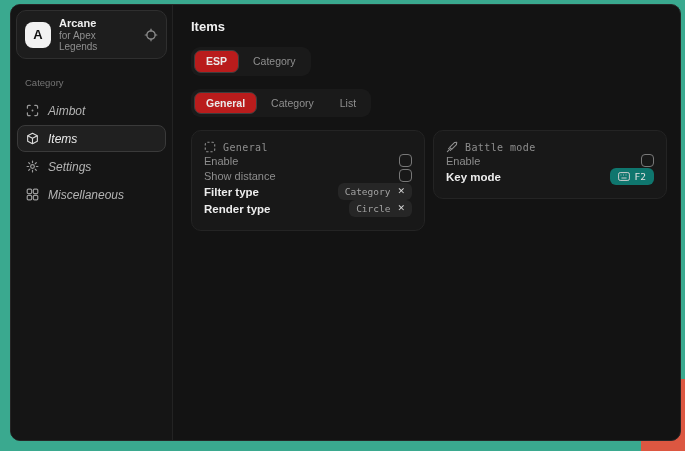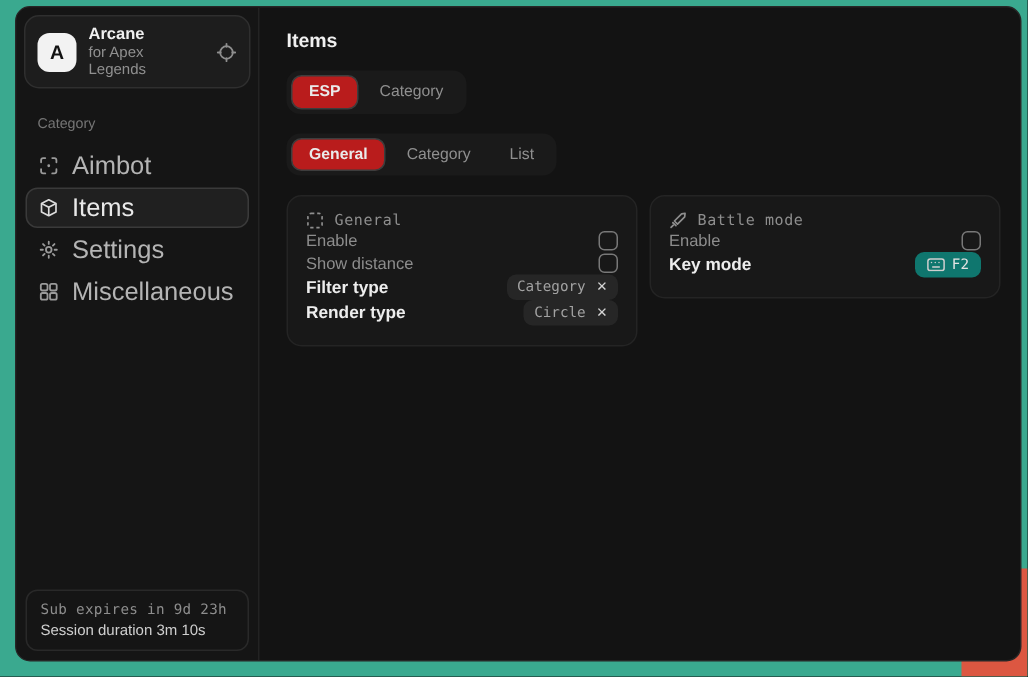--- a/index.html
+++ b/index.html
@@ -36,21 +36,21 @@
   }
   .app-meta { display:flex; flex-direction:column; gap:1px;justify-content:flex-end; }
   .app-name { font-size:11px; font-weight:700; color:#efefef; }
   .app-subtitle { font-size:10px; color:#909090; }
   .app-card .icon { margin-left:auto; color:#8e8e8e; display:flex; }
   .nav { padding:0 6px; }
   .nav-section-label { font-size:9.5px; color:#757575; margin:13px 8px 9px; }
   .nav-item {
     height:27px; margin-bottom:1px; display:flex; align-items:center; gap:9px;
     padding:0 8px; border-radius:8px; border:1px solid transparent;
-    color:#b4b4b4; font-size:17px; cursor:pointer;
+    color:#b4b4b4; font-size:12px; cursor:pointer;font-style:italic;
   }
   .nav-item .icon { display:flex; color:#9a9a9a; }
   .nav-item.active { background:#202020; border-color:#3a3a3a; color:#e9e9e9; }
   .nav-item.active .icon { color:#dcdcdc; }
   .sidebar-footer {
     margin:6px; margin-top:auto; border:1px solid #292929; border-radius:8px;
     padding:7px 9px; display:flex; flex-direction:column; gap:3px;
   }
   .footer-line1 { font-family:"DejaVu Sans Mono", monospace; font-size:9.5px; color:#8d8d8d; letter-spacing:.2px; }
   .footer-line2 { font-size:10px; color:#cfcfcf; }
@@ -176,24 +176,20 @@
             <rect x="1.3" y="1.3" width="4.8" height="4.8" rx="1.2"></rect>
             <rect x="7.9" y="1.3" width="4.8" height="4.8" rx="1.2"></rect>
             <rect x="1.3" y="7.9" width="4.8" height="4.8" rx="1.2"></rect>
             <rect x="7.9" y="7.9" width="4.8" height="4.8" rx="1.2"></rect>
           </svg>
         </span>
         <span class="nav-label">Miscellaneous</span>
       </div>
     </div>
 
-    <div class="sidebar-footer">
-      <span class="footer-line1">Sub expires in 9d 23h</span>
-      <span class="footer-line2">Session duration 3m 10s</span>
-    </div>
   </div>
 
   <div class="main">
     <div class="page-title">Items</div>
 
     <div class="tab-row">
       <div class="tab-group">
         <div class="tab-chip active">ESP</div>
         <div class="tab-chip">Category</div>
       </div>

